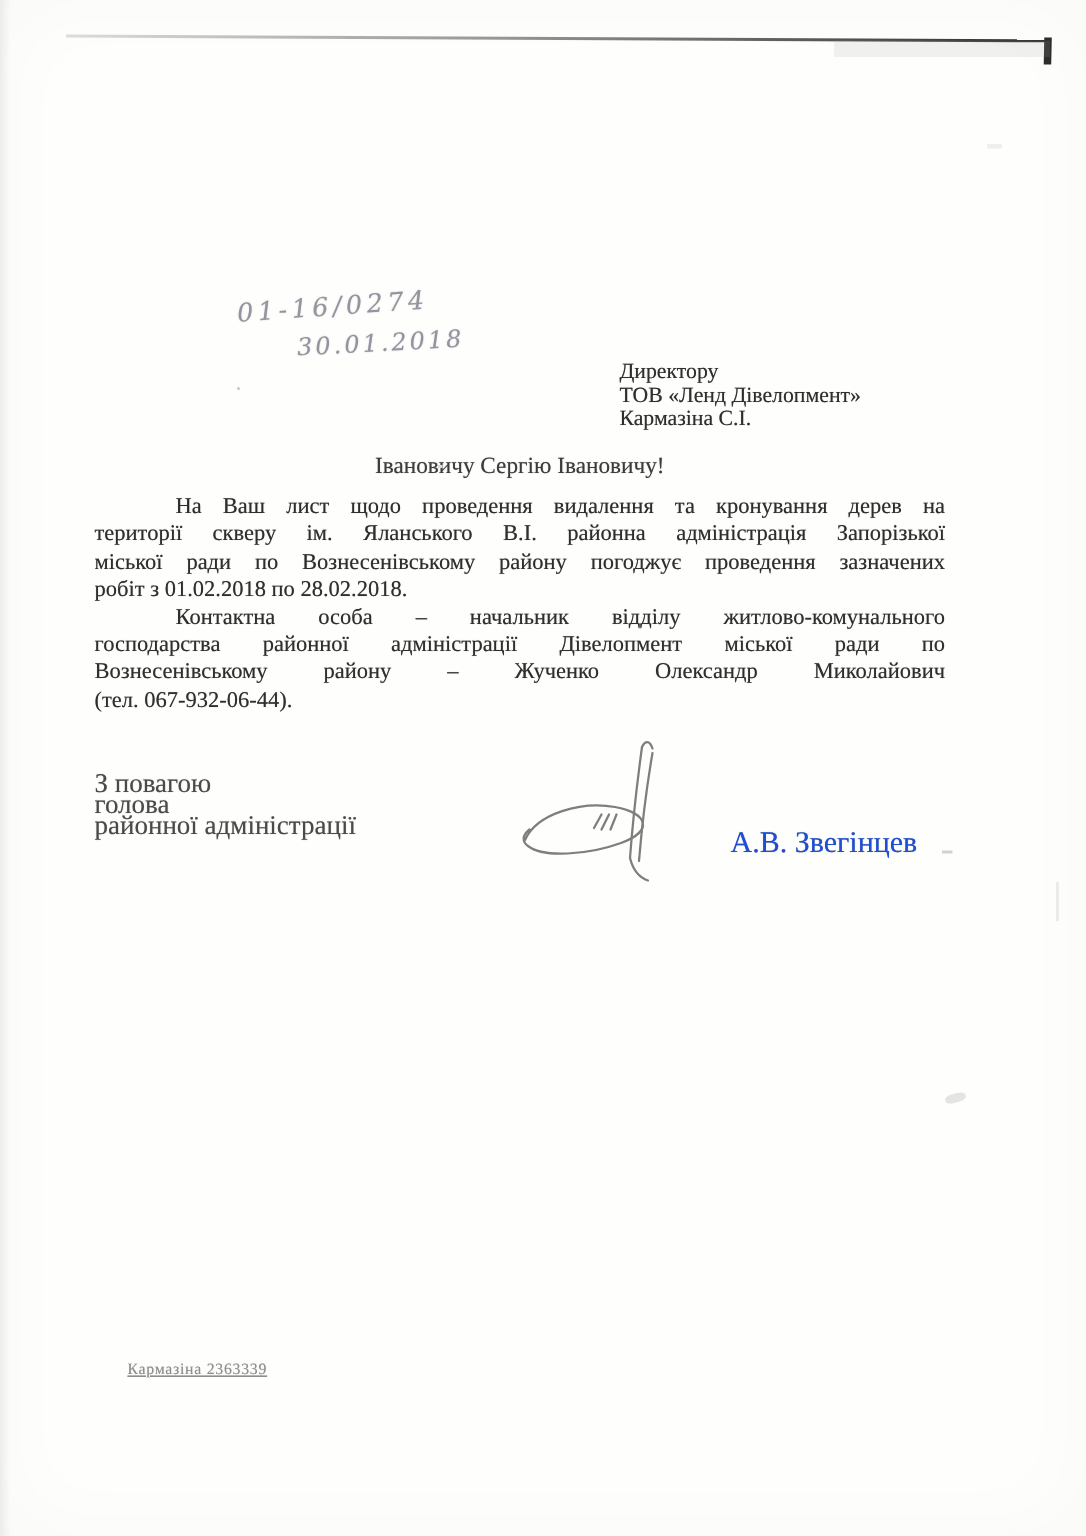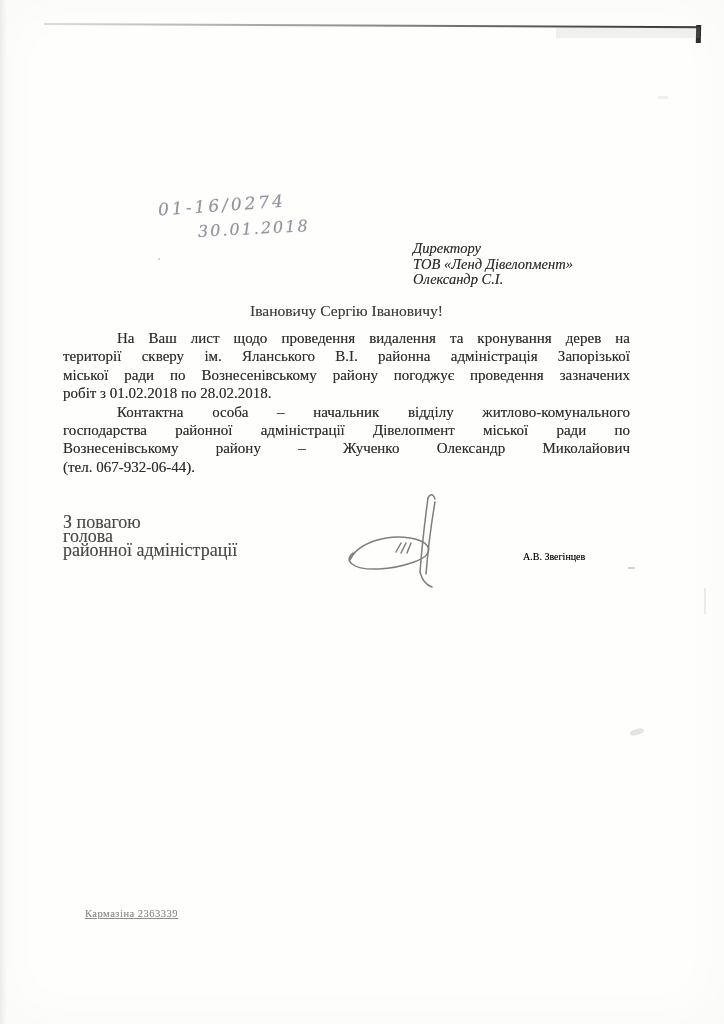--- a/index.html
+++ b/index.html
@@ -38,21 +38,20 @@
     color:#94949e;
     text-shadow:0 0 1px rgba(150,150,160,0.55);
   }
   .hand-number{left:158px;top:195px;font-size:17px;letter-spacing:3px;transform:rotate(-4deg);}
   .hand-date{left:198px;top:219px;font-size:16px;letter-spacing:2px;transform:rotate(-3deg);}
   
   .recipient{
     position:absolute;left:413px;top:241px;
     font-size:14.5px;line-height:15.5px;
     text-shadow:0 0 0.5px rgba(60,60,60,0.6);
-    font-style:italic;
   }
   
   .salutation{
     position:absolute;left:63px;top:302px;width:567px;
     text-align:center;font-size:15.5px;
     color:#3c3c3c;
     text-shadow:0 0 0.6px rgba(70,70,70,0.55);
   }
   
   .bodytext{
@@ -65,23 +64,22 @@
   .ln.last{text-align:left;text-align-last:left;}
   
   .signoff{
     position:absolute;left:63px;top:516px;
     font-size:18px;line-height:13.8px;
     color:#4a4a4a;
     text-shadow:0 0 0.6px rgba(90,90,90,0.5);
   }
   .sign-name{
     position:absolute;left:487px;top:551px;
-    font-size:10px;color:#000000;
+    font-size:20px;color:#1d4ed8;
     text-shadow:0 0 0.5px rgba(60,60,60,0.6);
-    margin-left:36px;
   }
   .signature-svg{position:absolute;left:340px;top:490px;}
   
   .footer{
     position:absolute;left:85px;top:908px;
     font-size:10.5px;letter-spacing:0.5px;
     color:#8d8d8d;
     text-shadow:0 0 0.6px rgba(140,140,140,0.5);
     text-decoration:underline;
   }
@@ -104,21 +102,21 @@
   <div class="topline"></div>
   <div class="topline-corner"></div>
   <div class="topline-shade"></div>
 
   <div class="hand hand-number">01-16/0274</div>
   <div class="hand hand-date">30.01.2018</div>
 
   <div class="recipient">
     <div>Директору</div>
     <div>ТОВ «Ленд Дівелопмент»</div>
-    <div>Олександр С.І.</div>
+    <div>Кармазіна С.І.</div>
   </div>
 
   <div class="salutation">Івановичу Сергію Івановичу!</div>
 
   <div class="bodytext">
     <div>
       <div class="ln first">На Ваш лист щодо проведення видалення та кронування дерев на</div>
       <div class="ln">території скверу ім. Яланського В.І. районна адміністрація Запорізької</div>
       <div class="ln">міської ради по Вознесенівському району погоджує проведення зазначених</div>
       <div class="ln last">робіт з 01.02.2018 по 28.02.2018.</div>

